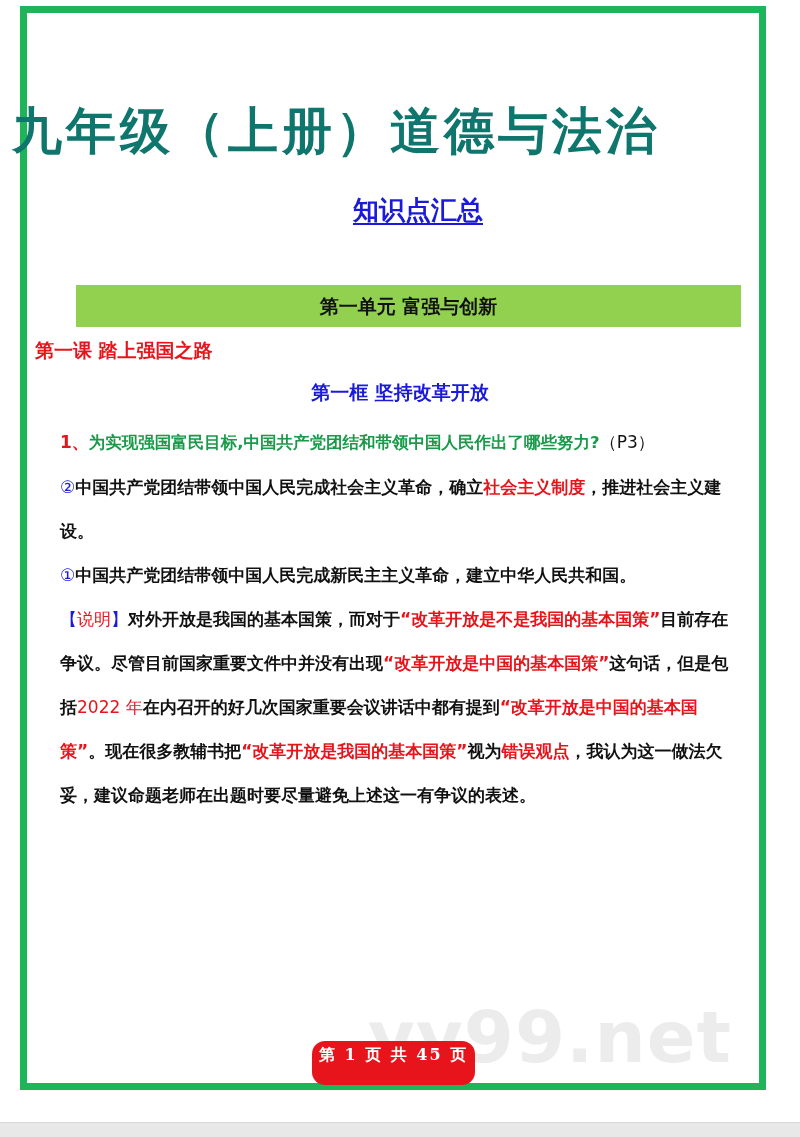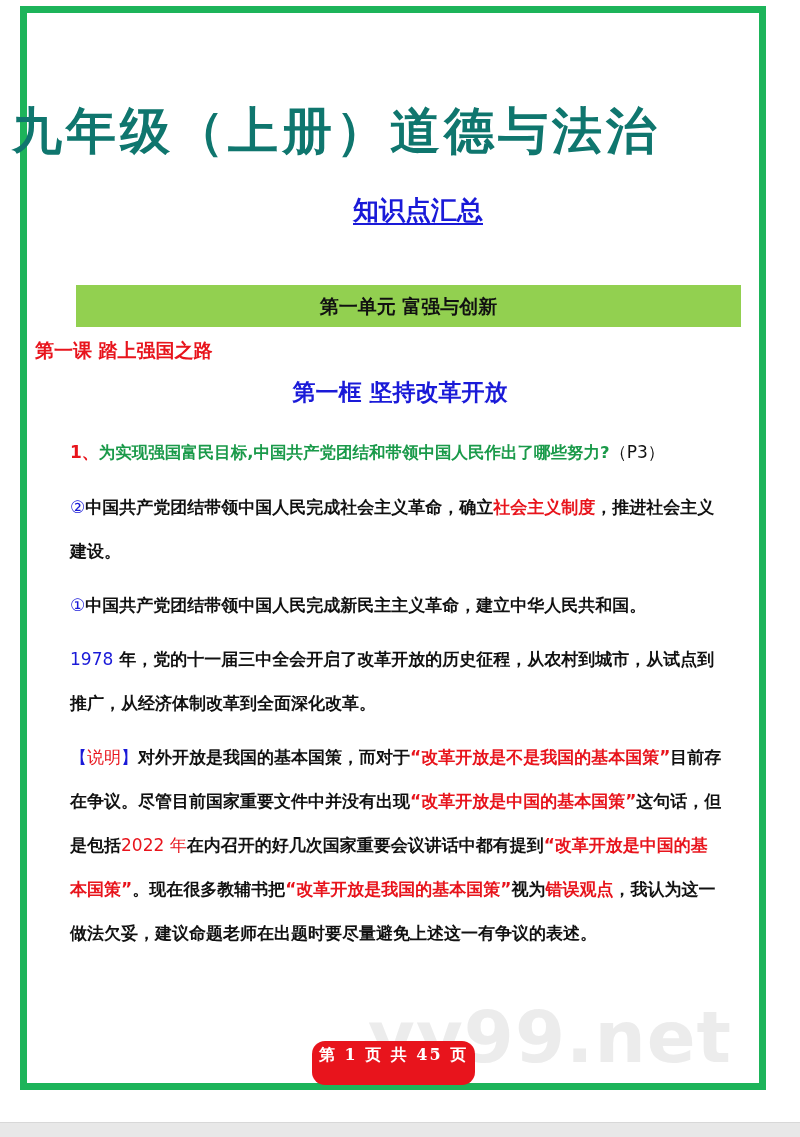--- a/index.html
+++ b/index.html
@@ -30,27 +30,27 @@
       position: absolute; left: 61px; top: 285px; width: 665px; height: 42px;
       background: #92d050; text-align: center; line-height: 42px;
       font-size: 19px; font-weight: bold; color: #111; margin-left: 15px;
     }
     .lesson {
       position: absolute; left: 0; width: 800px; top: 334px; text-align: left;
       font-size: 19px; font-weight: bold; color: #e8141c; line-height: 32px; margin-left: 35px;
     }
     .frame-title {
       position: absolute; left: 0; width: 800px; top: 376px; text-align: center;
-      font-size: 23px; font-weight: bold; color: #1a1ad8; line-height: 32px;
+      font-size: 19px; font-weight: bold; color: #1a1ad8; line-height: 32px;
     }
     .content {
       position: absolute; left: 60px; width: 672px; top: 420px;
       font-size: 17px; font-weight: bold; color: #111; line-height: 44px;
     }
-    .content p { margin: 10px; }
+    .content p { margin: 0; }
     .red { color: #e8141c; }
     .green { color: #1a9a4a; }
     .blue { color: #1a1ad8; }
     .normal { font-weight: normal; }
     .q { font-size: 16.5px; }
     .page-badge {
       position: absolute; left: 312px; top: 1041px; width: 163px; height: 44px;
       background: #e8141c; color: #fff; font-family: "DejaVu Serif", "Liberation Serif", serif;
       font-weight: bold; font-size: 16px; line-height: 28px; text-align: center;
       letter-spacing: 2px;
@@ -77,23 +77,20 @@
   <p>
     <span class="red">1、</span><span class="green q">为实现强国富民目标,中国共产党团结和带领中国人民作出了哪些努力?</span><span class="normal">（P3）</span>
   </p>
   <p>
     <span class="blue normal">②</span><span>中国共产党团结带领中国人民完成社会主义革命，确立</span><span class="red">社会主义制度</span><span>，推进社会主义建设。</span>
   </p>
   <p>
     <span class="blue normal">①</span><span>中国共产党团结带领中国人民完成新民主主义革命，建立中华人民共和国。</span>
   </p>
   <p>
-    <span class="blue normal">1978</span><span> 年，党的十一届三中全会开启了改革开放的历史征程，从农村到城市，从试点到推广，从经济体制改革到全面深化改革。</span>
-  </p>
-  <p>
     <span class="blue normal">【</span><span class="red normal">说明</span><span class="blue normal">】</span><span>对外开放是我国的基本国策，而对于</span><span class="red">“改革开放是不是我国的基本国策”</span><span>目前存在争议。尽管目前国家重要文件中并没有出现</span><span class="red">“改革开放是中国的基本国策”</span><span>这句话，但是包括</span><span class="red normal">2022 年</span><span>在内召开的好几次国家重要会议讲话中都有提到</span><span class="red">“改革开放是中国的基本国策”</span><span>。现在很多教辅书把</span><span class="red">“改革开放是我国的基本国策”</span><span>视为</span><span class="red">错误观点</span><span>，我认为这一做法欠妥，建议命题老师在出题时要尽量避免上述这一有争议的表述。</span>
   </p>
 </div>
 
 <div class="watermark">yy99.net</div>
 <div class="page-badge">第 1 页 共 45 页</div>
 
 <div class="bottom-band"></div>
 
 </body></html>

